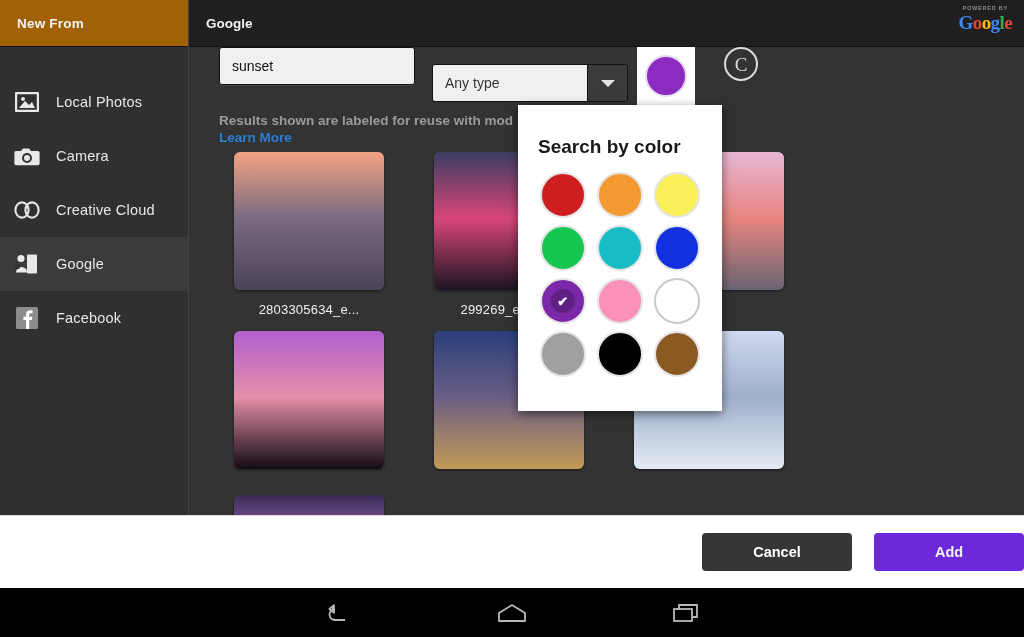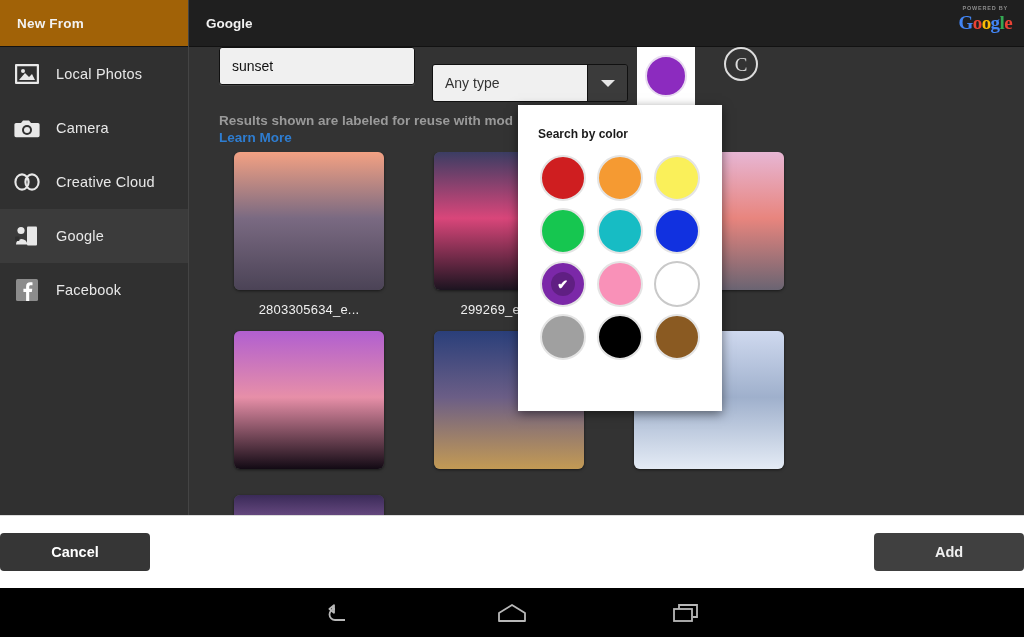--- a/index.html
+++ b/index.html
@@ -17,21 +17,21 @@
     background:#303030;
   }
   .sidebar-header {
     height:47px; background:#a16207;
     display:flex; align-items:center; padding-left:17px;
     border-bottom:1px solid #121212;
   }
   .sidebar-header-title {
     color:#f2f2f2; font-size:13.5px; font-weight:bold; letter-spacing:.2px;
   }
-  .sidebar-list { padding-top:0; }
+  .sidebar-list { padding-top:28px; }
   .sidebar-item {
     display:flex; align-items:center; height:54px; padding-left:14px;
     cursor:pointer;
   }
   .sidebar-item.selected { background:#3b3b3b; }
   .sidebar-icon {
     width:26px; height:26px; margin-right:16px;
     display:flex; align-items:center; justify-content:center;
     flex:0 0 26px;
   }
@@ -151,21 +151,21 @@
   }
 
   
   .popup {
     position:absolute; left:518px; top:105px;
     width:204px; height:306px; background:#ffffff;
     box-shadow:0 3px 10px rgba(0,0,0,.5);
     z-index:40;
   }
   .popup-title {
-    padding:22px 0 0 20px; font-size:12px; color:#1a1a1a;
+    padding:31px 0 0 20px; font-size:19px; color:#1a1a1a;
     font-weight:bold;
   }
   .swatch-grid {
     display:grid; grid-template-columns:repeat(3,1fr);
     row-gap:7px; column-gap:0px; padding:14px 16px 0 16px;
   }
   .swatch-cell { display:flex; align-items:center; justify-content:center; }
   .swatch {
     width:46px;height:46px;border-radius:50%;
     border:2px solid #e4e4e4;
@@ -177,30 +177,30 @@
     width:24px;height:24px;border-radius:50%;
     background:rgba(0,0,0,.22);
     display:flex;align-items:center;justify-content:center;
   }
   .check-mark { color:#fff; font-size:13px; font-weight:bold; line-height:1; }
 
   
   .bottom-bar {
     position:absolute; left:0; right:0; top:515px; height:73px;
     background:#ffffff; display:flex; align-items:center;
-    justify-content:space-between; gap:10px;
+    justify-content:flex-end; gap:22px;
     border-top:1px solid #dcdcdc;
   }
   .btn {
     width:150px; height:38px; border-radius:4px; border:none;
     font-size:14.5px; font-weight:bold; cursor:pointer;
     font-family:"Liberation Sans", sans-serif;
   }
   .btn-cancel { background:#363636; color:#ffffff; }
-  .btn-add { background:#404040; color:#efefef; cursor:default; }
+  .btn-add { background:#6d28d9; color:#efefef; cursor:default; }
 
   
   .navbar {
     position:absolute; left:0; right:0; top:588px; height:49px;
     background:#000; display:flex; align-items:center;
     justify-content:center; gap:0;
   }
   .nav-btn {
     width:174px; height:49px; display:flex;
     align-items:center; justify-content:center; cursor:pointer;

